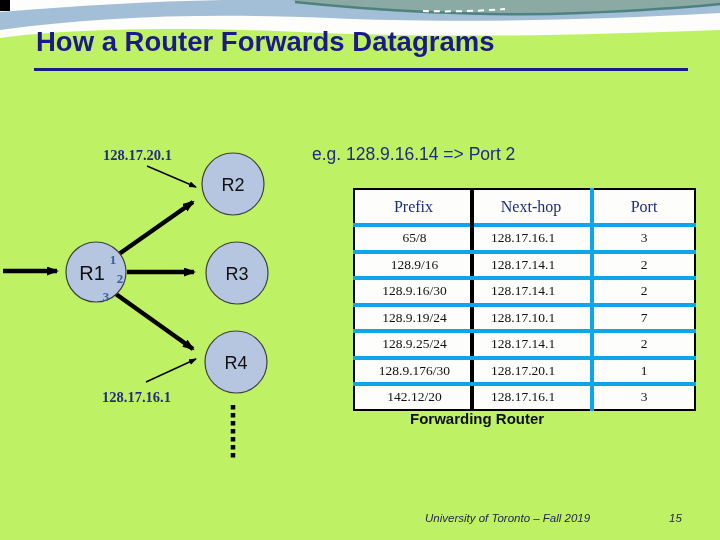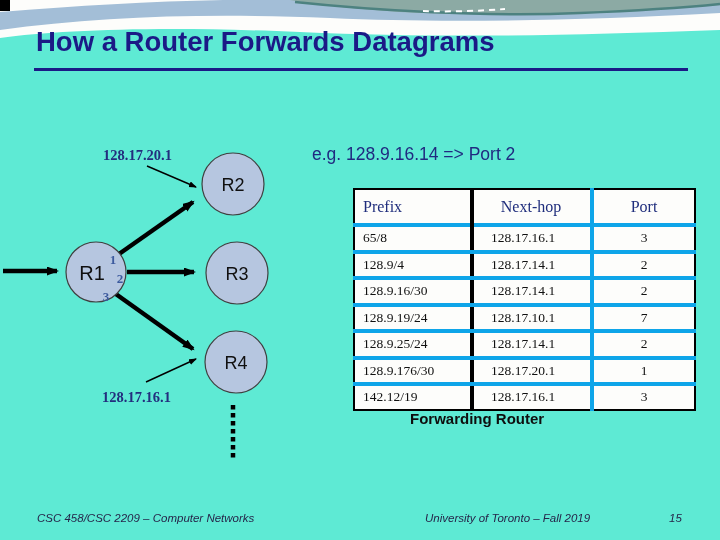--- a/index.html
+++ b/index.html
@@ -1,18 +1,18 @@
 <!DOCTYPE html>
 <html><head>
 <meta charset="utf-8">
 <style>
   html,body{margin:0;padding:0;}
   #slide{
     position:relative; width:720px; height:540px; overflow:hidden;
-    background:#5eead4;
+    background:#bef264;
     font-family:"Liberation Sans", sans-serif;
   }
   .abs{position:absolute;}
   #title{
     left:36px; top:26px; width:660px;
     font-size:27.5px; font-weight:bold; color:#1b1a86;
     letter-spacing:0px;
   }
   #title-underline{
     left:34px; top:68px; width:654px; height:3px; background:#1b1a86;
@@ -34,21 +34,21 @@
   }
   #fwd-table th{
     height:33px; font-size:16px; font-weight:500; color:#1f2d7c;
     border-top:2px solid #000; border-bottom:3px solid #000;
     text-align:center; padding:0 6px;
   }
   #fwd-table td{
     height:22.5px; font-size:13.5px; color:#111; font-weight:500;
     padding:0 4px;
   }
-  #fwd-table .c1{width:101px; text-align:left; padding-left:8px; border-left:2px solid #000; border-right:4px solid #000;}
+  #fwd-table .c1{width:101px; text-align:center; padding-left:8px; border-left:2px solid #000; border-right:4px solid #000;}
   #fwd-table .c2{width:95px;  text-align:left; padding-left:17px;}
   #fwd-table .c3{width:88px;  text-align:center; border-right:2px solid #000;}
   #fwd-table tr:last-child td{border-bottom:2px solid #000;}
   #table-caption{
     left:410px; top:410px;
     font-size:15px; font-weight:600; color:#0e0e0e;
   }
   .footer-text{
     top:512px; font-size:11.5px; font-style:italic; color:#26264a;
   }
@@ -126,21 +126,21 @@
         <th class="c3">Port</th>
       </tr>
     </thead>
     <tbody>
       <tr>
         <td class="c1">65/8</td>
         <td class="c2">128.17.16.1</td>
         <td class="c3">3</td>
       </tr>
       <tr>
-        <td class="c1">128.9/4</td>
+        <td class="c1">128.9/16</td>
         <td class="c2">128.17.14.1</td>
         <td class="c3">2</td>
       </tr>
       <tr>
         <td class="c1">128.9.16/30</td>
         <td class="c2">128.17.14.1</td>
         <td class="c3">2</td>
       </tr>
       <tr>
         <td class="c1">128.9.19/24</td>
@@ -151,26 +151,25 @@
         <td class="c1">128.9.25/24</td>
         <td class="c2">128.17.14.1</td>
         <td class="c3">2</td>
       </tr>
       <tr>
         <td class="c1">128.9.176/30</td>
         <td class="c2">128.17.20.1</td>
         <td class="c3">1</td>
       </tr>
       <tr>
-        <td class="c1">142.12/19</td>
+        <td class="c1">142.12/20</td>
         <td class="c2">128.17.16.1</td>
         <td class="c3">3</td>
       </tr>
     </tbody>
   </table>
 
   <div class="abs" id="table-caption">Forwarding Router</div>
 
-  <div class="abs footer-text" id="footer-left">CSC 458/CSC 2209 – Computer Networks</div>
   <div class="abs footer-text" id="footer-center">University of Toronto – Fall 2019</div>
   <div class="abs footer-text" id="page-number">15</div>
 
 </div>
 
 </body></html>

